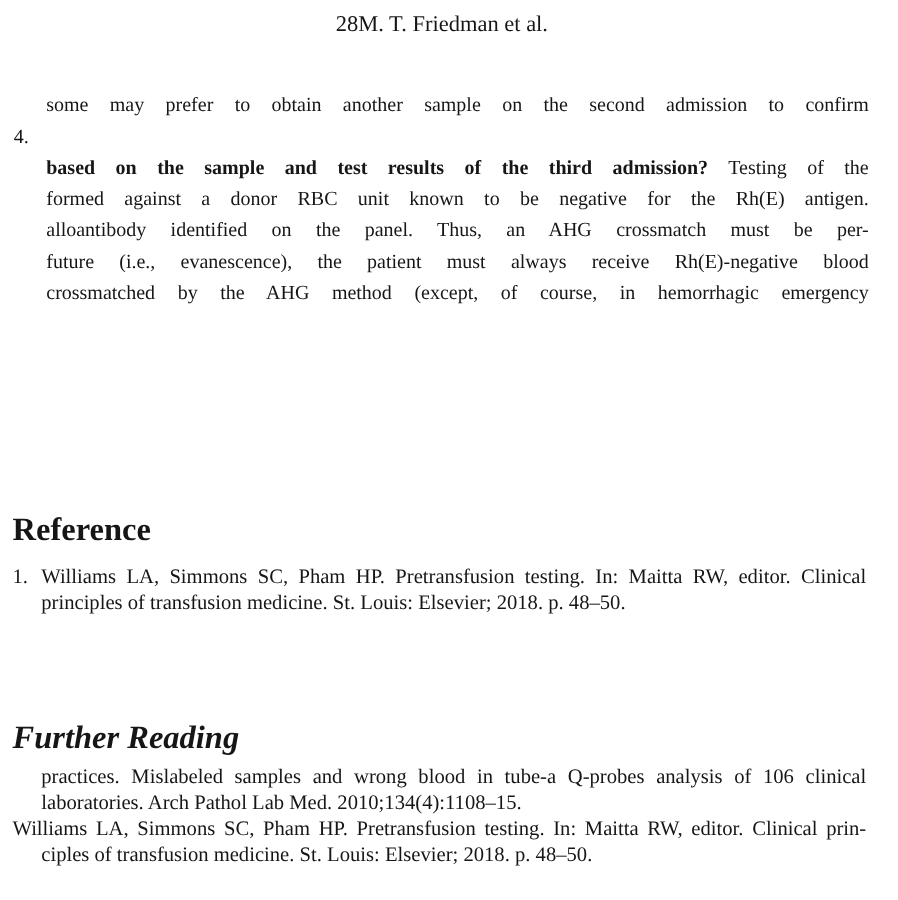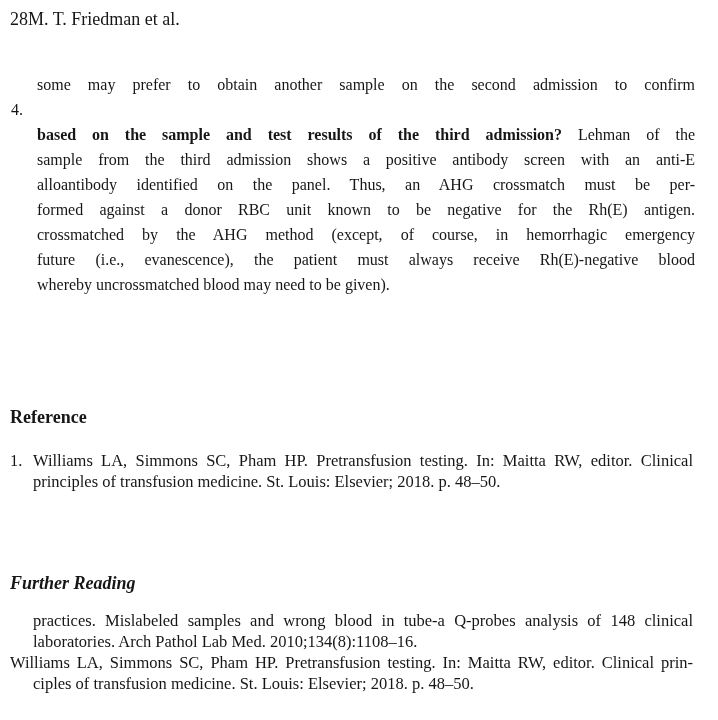--- a/index.html
+++ b/index.html
@@ -17,21 +17,21 @@
     overflow: hidden;
   }
 
   
   .running-header {
     position: absolute;
     top: 8px;
     left: 10px;
     right: 21px;
     display: flex;
-    justify-content: flex-start;
+    justify-content: center;
     font-size: 18px;
     line-height: 22px;
   }
 
   
   .body-text {
     position: absolute;
     top: 72px;
     left: 11px;
     width: 684px;
@@ -53,21 +53,21 @@
     position: absolute;
     left: -26px;
     top: 0;
     text-align: left;
   }
 
   
   .section-heading {
     position: absolute;
     left: 10px;
-    font-size: 18px;
+    font-size: 26px;
     line-height: 30px;
     font-weight: bold;
     white-space: nowrap;
   }
   .heading-ref { top: 387px; }
   .heading-fr  { top: 553px; font-style: italic; }
 
   
   .ref-list {
     position: absolute;
@@ -105,41 +105,39 @@
   </div>
 
   <div class="body-text">
     <div class="bline j">some may prefer to obtain another sample on the second admission to confirm</div>
 
     <div class="bline j">
       <span class="num">4.</span>
     </div>
     <div class="bline j">
       <b>based on the sample and test results of the third admission?</b>
-      <span>Lehman of the</span>
+      <span>Testing of the</span>
     </div>
-    <div class="bline j">sample from the third admission shows a positive antibody screen with an anti-E</div>
+    <div class="bline j">formed against a donor RBC unit known to be negative for the Rh(E) antigen.</div>
     <div class="bline j">alloantibody identified on the panel. Thus, an AHG crossmatch must be per-</div>
-    <div class="bline j">formed against a donor RBC unit known to be negative for the Rh(E) antigen.</div>
+    <div class="bline j">future (i.e., evanescence), the patient must always receive Rh(E)-negative blood</div>
     <div class="bline j">crossmatched by the AHG method (except, of course, in hemorrhagic emergency</div>
-    <div class="bline j">future (i.e., evanescence), the patient must always receive Rh(E)-negative blood</div>
-    <div class="bline">whereby uncrossmatched blood may need to be given).</div>
   </div>
 
   <h2 class="section-heading heading-ref">Reference</h2>
 
   <div class="ref-list ref-list-1">
     <div class="rline hang j">
       <span class="rnum">1.</span><span>Williams LA, Simmons SC, Pham HP. Pretransfusion testing. In: Maitta RW, editor. Clinical</span>
     </div>
     <div class="rline hang">principles of transfusion medicine. St. Louis: Elsevier; 2018. p. 48–50.</div>
   </div>
 
   <h2 class="section-heading heading-fr">Further Reading</h2>
 
   <div class="ref-list fr-list">
-    <div class="rline hang j">practices. Mislabeled samples and wrong blood in tube-a Q-probes analysis of 148 clinical</div>
-    <div class="rline hang">laboratories. Arch Pathol Lab Med. 2010;134(8):1108–16.</div>
+    <div class="rline hang j">practices. Mislabeled samples and wrong blood in tube-a Q-probes analysis of 106 clinical</div>
+    <div class="rline hang">laboratories. Arch Pathol Lab Med. 2010;134(4):1108–15.</div>
     <div class="rline full j">Williams LA, Simmons SC, Pham HP. Pretransfusion testing. In: Maitta RW, editor. Clinical prin-</div>
     <div class="rline hang">ciples of transfusion medicine. St. Louis: Elsevier; 2018. p. 48–50.</div>
   </div>
 
 </div>
 
 </body></html>

